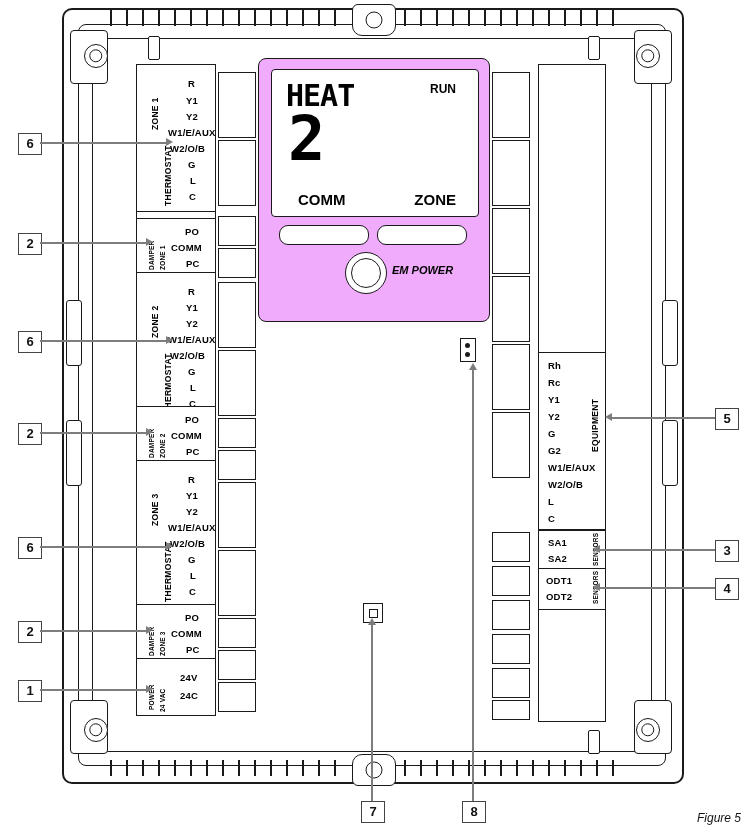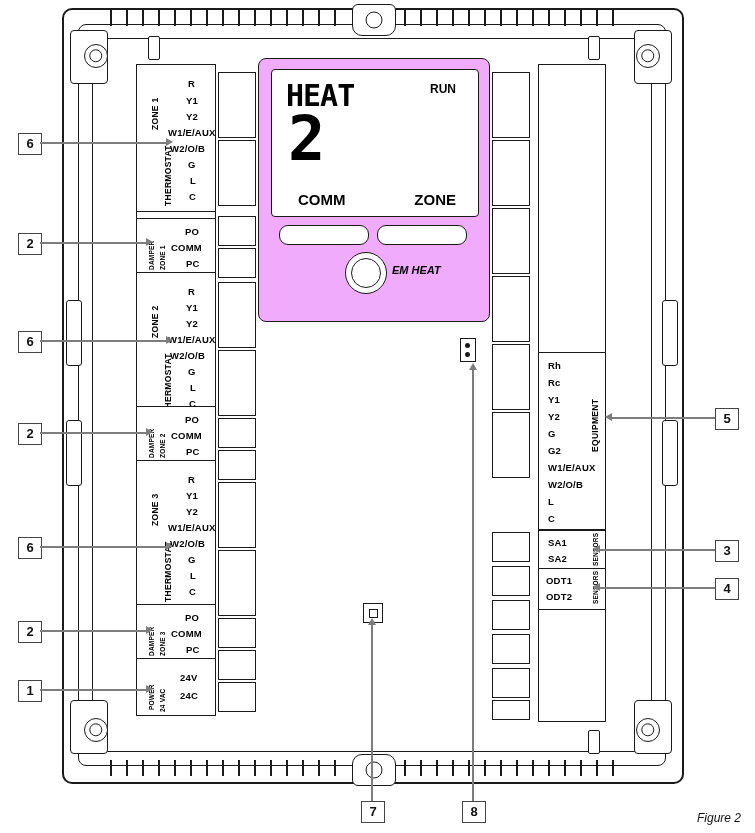--- a/index.html
+++ b/index.html
@@ -302,21 +302,21 @@
     <div class="lcd">
       <div class="heat">HEAT</div>
       <div class="bignum">2</div>
       <div class="run">RUN</div>
       <div class="test">COMM</div>
       <div class="setup">ZONE</div>
     </div>
     <div class="btn btn-left"></div>
     <div class="btn btn-right"></div>
     <div class="emheat-btn"></div>
-    <div class="emheat-label">EM HEAT</div>
+    <div class="emheat-label">EM POWER</div>
   </div>
 
   <div class="jumper">
     <i style="top:4px;"></i>
       <i style="top:13px;"></i>
   </div>
 
   <div class="pin-hole"></div>
 
   <div class="pad" style="left:492px;top:72px;width:36px;height:64px;"></div>
@@ -397,15 +397,15 @@
   <div class="dot arrow-l" style="left:593px;top:583px;"></div>
 
   <div class="callout" style="left:361px;top:801px;">7</div>
   <div class="lead v" style="left:371px;top:625px;height:176px;"></div>
   <div class="dot arrow-u" style="left:368px;top:618px;"></div>
 
   <div class="callout" style="left:462px;top:801px;">8</div>
   <div class="lead v" style="left:472px;top:370px;height:431px;"></div>
   <div class="dot arrow-u" style="left:469px;top:363px;"></div>
 
-  <div class="figcap">Figure 2</div>
+  <div class="figcap">Figure 5</div>
 
 </div>
 
 </body></html>

